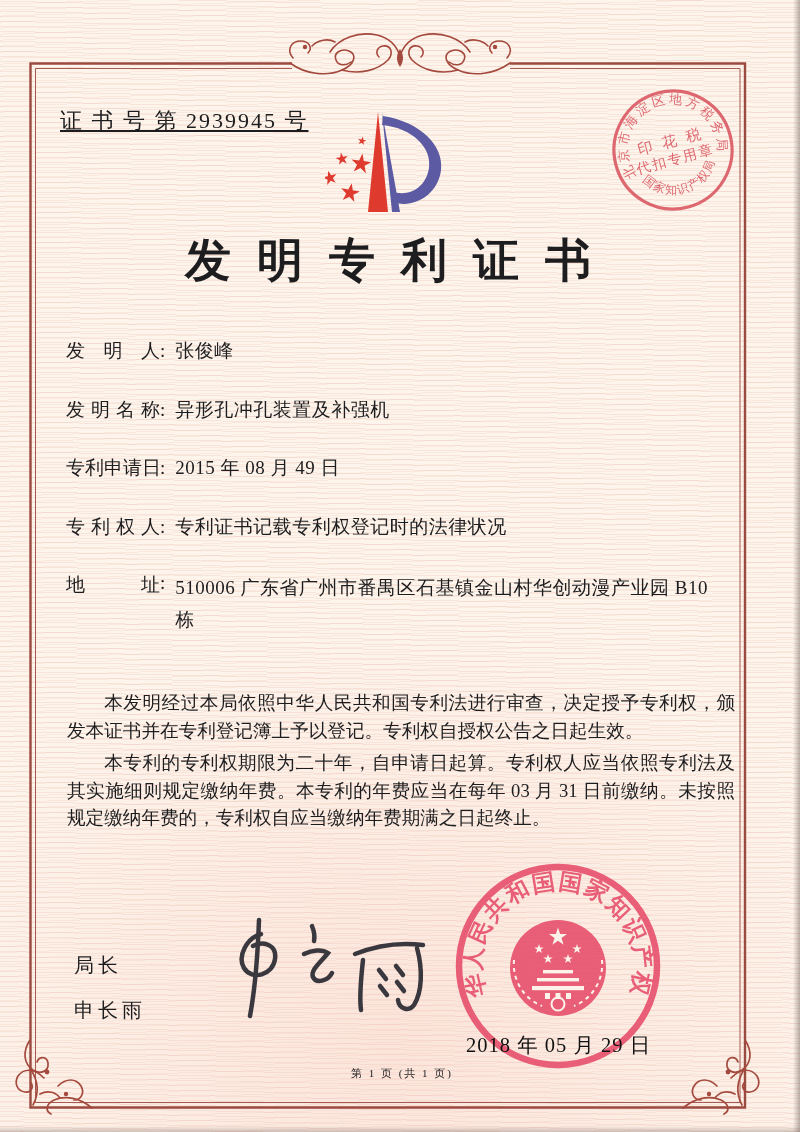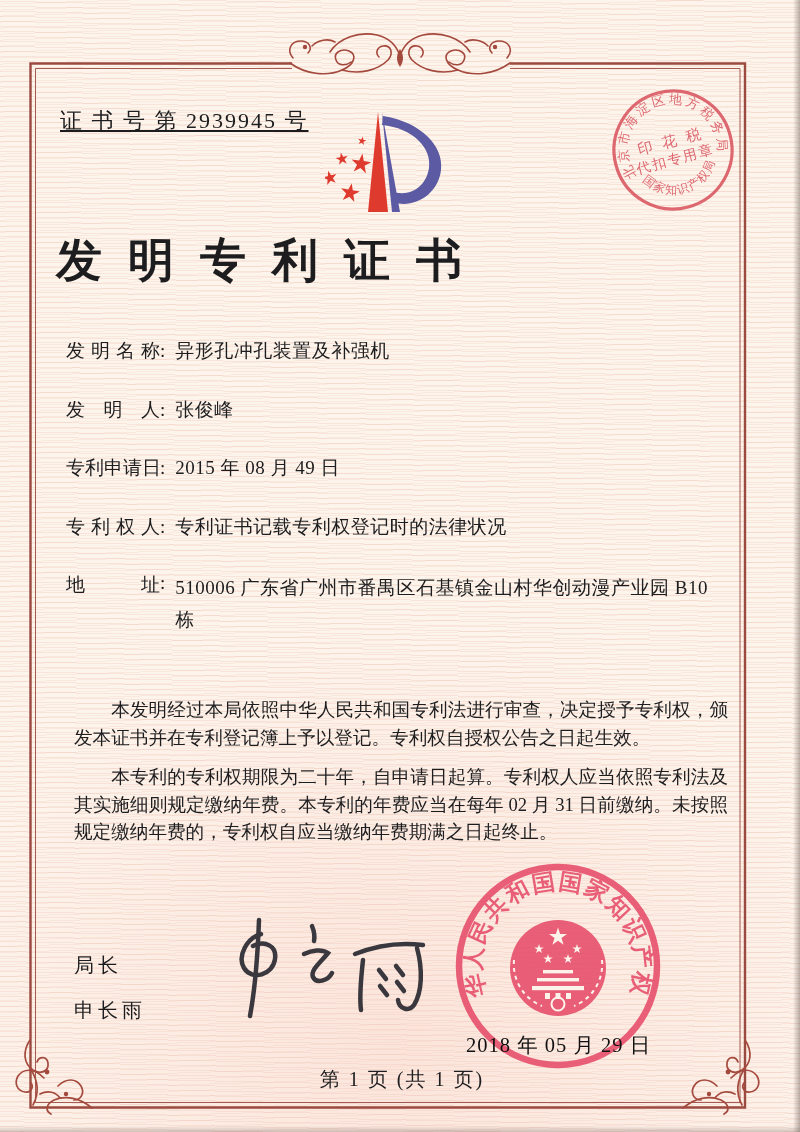--- a/index.html
+++ b/index.html
@@ -13,36 +13,36 @@
       #fdf5ec;
     color:#1d1d1f;
   }
   
   .edge-r{position:absolute;top:0;right:0;width:7px;height:100%;
     background:linear-gradient(to left, rgba(100,88,82,0.45), rgba(100,88,82,0));}
   .edge-b{position:absolute;left:0;bottom:0;width:100%;height:6px;
     background:linear-gradient(to top, rgba(120,105,98,0.35), rgba(120,105,98,0));}
   .abs{position:absolute;}
   .certno{left:60px;top:106px;font-size:22px;letter-spacing:2px;text-decoration:underline;}
-  .title{left:30px;top:230px;width:716px;font-size:46px;font-weight:bold;
+  .title{left:30px;top:230px;width:716px;text-align:center;font-size:46px;font-weight:bold;
     letter-spacing:26px;text-indent:26px;}
   .fields{left:66px;top:338px;width:660px;font-size:19px;}
   .frow{margin-bottom:32.5px;white-space:nowrap;}
   .flabel{display:inline-block;width:94px;text-align:justify;text-align-last:justify;vertical-align:top;}
   .fval{margin-left:10px;letter-spacing:0.5px;}
   .frow-addr{white-space:normal;margin-bottom:6px;}
   .frow-addr .fval{display:inline-block;width:548px;vertical-align:top;line-height:32px;}
   .frow-grant{white-space:nowrap;margin-bottom:0;}
   .pair2{display:inline-block;margin-left:96px;}
   .bodytext{left:62px;top:684px;width:678px;font-size:18.6px;line-height:27.6px;text-align:justify;}
-  .bodytext p{margin:12px;text-indent:2em;}
+  .bodytext p{margin:5px;text-indent:2em;}
   .officer{left:74px;top:940px;font-size:20px;letter-spacing:4px;margin-top:12px;}
   .officer div{margin-bottom:18px;}
   .sealdate{left:466px;top:1031px;font-size:20.5px;letter-spacing:1px;color:#111;z-index:5;}
-  .footer{left:30px;top:1066px;width:744px;text-align:center;font-size:20px;letter-spacing:2px;}
+  .footer{left:30px;top:1066px;width:744px;text-align:center;font-size:11px;letter-spacing:2px;}
   svg{display:block;}
   .svgabs{position:absolute;}
 </style>
 </head>
 <body>
 
 <svg class="svgabs" style="left:0;top:0;" width="800" height="1132" viewBox="0 0 800 1132">
   <defs>
     <path id="st" d="M0,-10 L2.25,-3.09 L9.51,-3.09 L3.63,1.18 L5.88,8.09 L0,3.82 L-5.88,8.09 L-3.63,1.18 L-9.51,-3.09 L-2.25,-3.09 Z"></path>
     <g id="corner-orn" stroke="#a4493d" stroke-width="1.7" fill="none" stroke-linecap="round">
@@ -108,39 +108,39 @@
     </text>
     <text x="72" y="68" text-anchor="middle" font-size="15" letter-spacing="3">印 花 税</text>
     <text x="72" y="86" text-anchor="middle" font-size="14" letter-spacing="2">代扣专用章</text>
   </g>
 </svg>
 
 <div class="abs title">发明专利证书</div>
 
 <div class="abs fields">
   <div class="frow">
-    <span class="flabel">发明名称</span><span>:</span><span class="fval">异形孔冲孔装置及补强机</span>
+    <span class="flabel">发明人</span><span>:</span><span class="fval">张俊峰</span>
   </div>
   <div class="frow">
-    <span class="flabel">发明人</span><span>:</span><span class="fval">张俊峰</span>
+    <span class="flabel">发明名称</span><span>:</span><span class="fval">异形孔冲孔装置及补强机</span>
   </div>
   <div class="frow">
     <span class="flabel">专利申请日</span><span>:</span><span class="fval">2015 年 08 月 49 日</span>
   </div>
   <div class="frow">
     <span class="flabel">专利权人</span><span>:</span><span class="fval">专利证书记载专利权登记时的法律状况</span>
   </div>
   <div class="frow frow-addr">
     <span class="flabel">地址</span><span>:</span><span class="fval">510006 广东省广州市番禺区石基镇金山村华创动漫产业园 B10 栋</span>
   </div>
 </div>
 
 <div class="abs bodytext">
   <p>本发明经过本局依照中华人民共和国专利法进行审查，决定授予专利权，颁发本证书并在专利登记簿上予以登记。专利权自授权公告之日起生效。</p>
-  <p>本专利的专利权期限为二十年，自申请日起算。专利权人应当依照专利法及其实施细则规定缴纳年费。本专利的年费应当在每年 02 月 31 日前缴纳。未按照规定缴纳年费的，专利权自应当缴纳年费期满之日起终止。</p>
+  <p>本专利的专利权期限为二十年，自申请日起算。专利权人应当依照专利法及其实施细则规定缴纳年费。本专利的年费应当在每年 03 月 31 日前缴纳。未按照规定缴纳年费的，专利权自应当缴纳年费期满之日起终止。</p>
 </div>
 
 <div class="abs officer">
   <div>局长</div>
   <div>申长雨</div>
 </div>
 
 <svg class="svgabs" style="left:195px;top:912px;" width="250" height="110" viewBox="0 0 250 110">
   <g fill="none" stroke="#26262e" stroke-width="4.5" stroke-linecap="round" opacity="0.9">
     <path d="M66,22 C52,26 42,44 49,56 C57,69 78,63 80,47 C82,34 70,28 58,34"></path>

